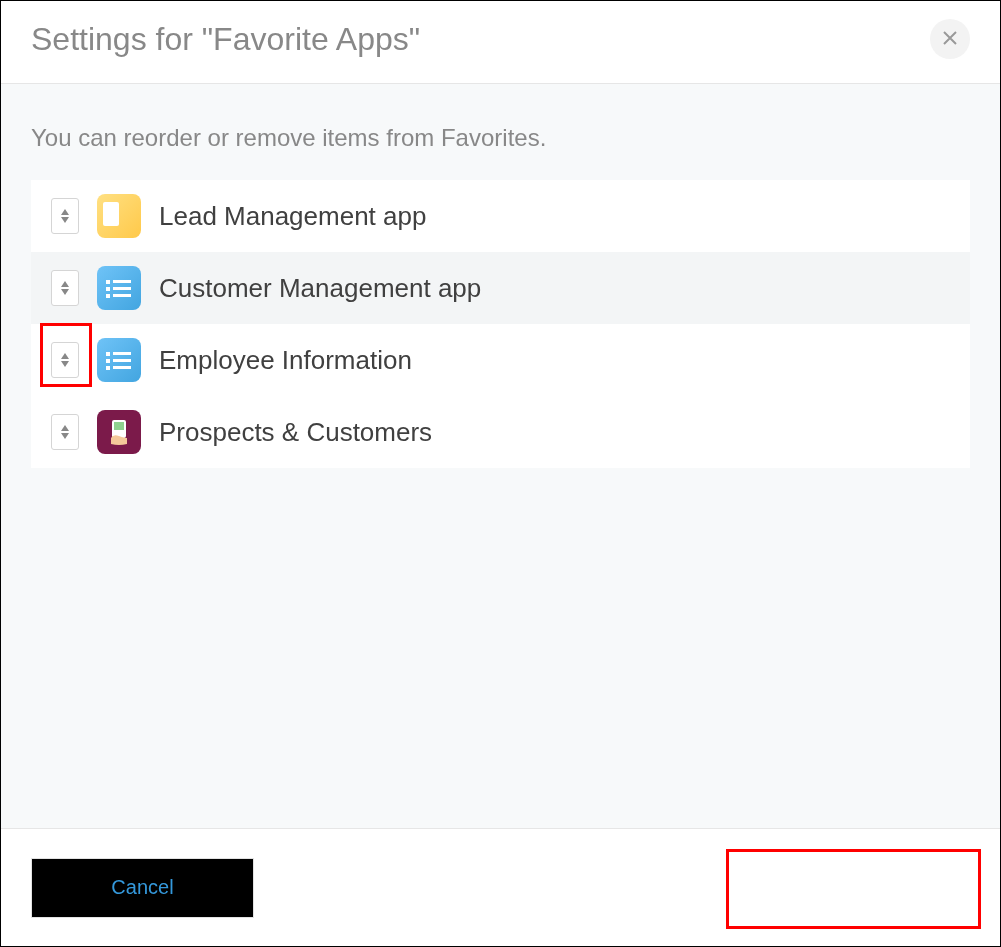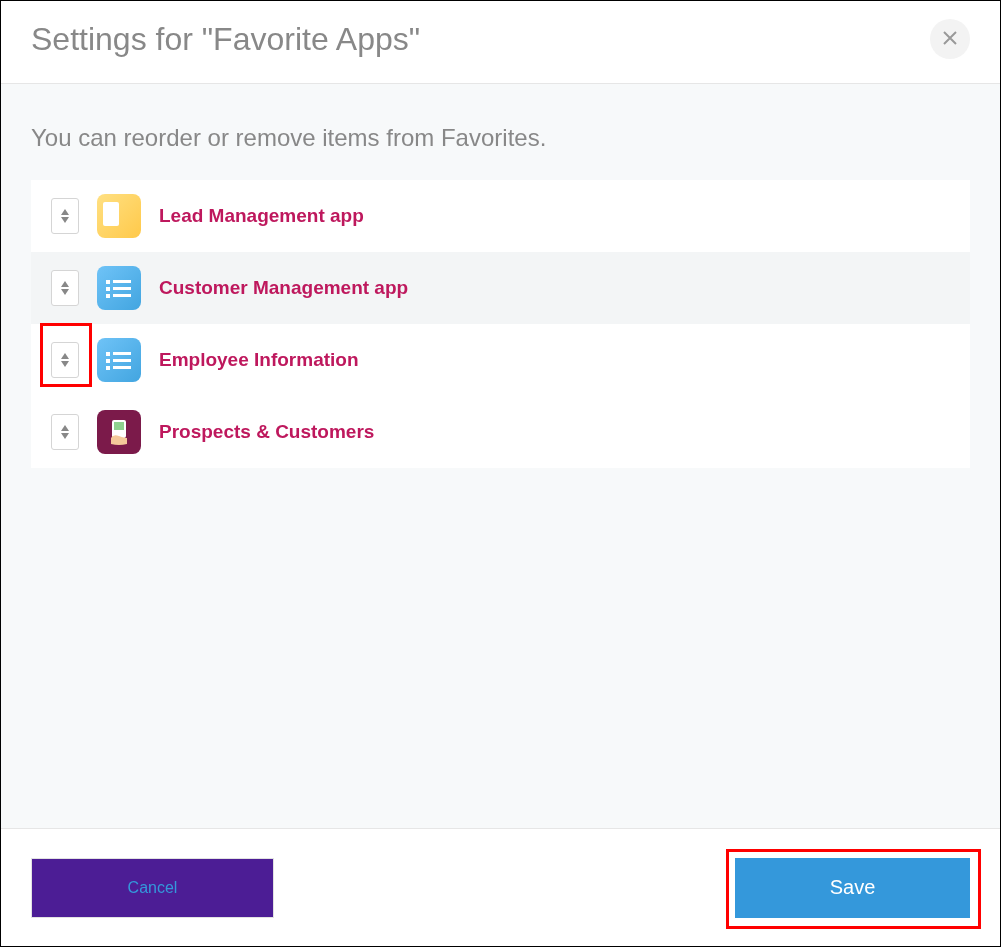--- a/index.html
+++ b/index.html
@@ -102,40 +102,40 @@
   .app-icon {
     width: 44px;
     height: 44px;
     border-radius: 8px;
     display: flex;
     align-items: center;
     justify-content: center;
     flex-shrink: 0;
   }
   .app-label {
-    font-size: 19px;
-    color: #be185d;
-    font-weight: 700;
+    font-size: 26px;
+    color: #404040;
+    font-weight: 400;
   }
   .modal-footer {
     height: 118px;
     border-top: 1px solid #e6e6e6;
     background: #fff;
     display: flex;
     align-items: center;
     justify-content: space-between;
     padding: 0 30px;
   }
   .cancel-btn {
-    width: 243px;
+    width: 223px;
     height: 60px;
     border: 1px solid #e2e2e2;
-    background: #4c1d95;
+    background: #000000;
     color: #3498db;
-    font-size: 16px;
+    font-size: 20px;
     font-weight: 300;
     cursor: pointer;
   }
   .save-btn {
     width: 235px;
     height: 60px;
     border: none;
     background: #3498db;
     color: #fff;
     font-size: 20px;
@@ -236,18 +236,17 @@
           </svg>
         </div>
         <span class="app-label">Prospects &amp; Customers</span>
       </div>
 
     </div>
   </div>
 
   <div class="modal-footer">
     <button class="cancel-btn">Cancel</button>
-    <button class="save-btn" id="save-btn">Save</button>
   </div>
 
   <div class="highlight-handle" id="hl-handle" style="left: 39px; top: 322px; width: 52px; height: 64px;"></div>
   <div class="save-highlight" id="hl-save" style="left: 725px; top: 847.5px; width: 255px; height: 80px;"></div>
 </div>
 
 </body></html>

